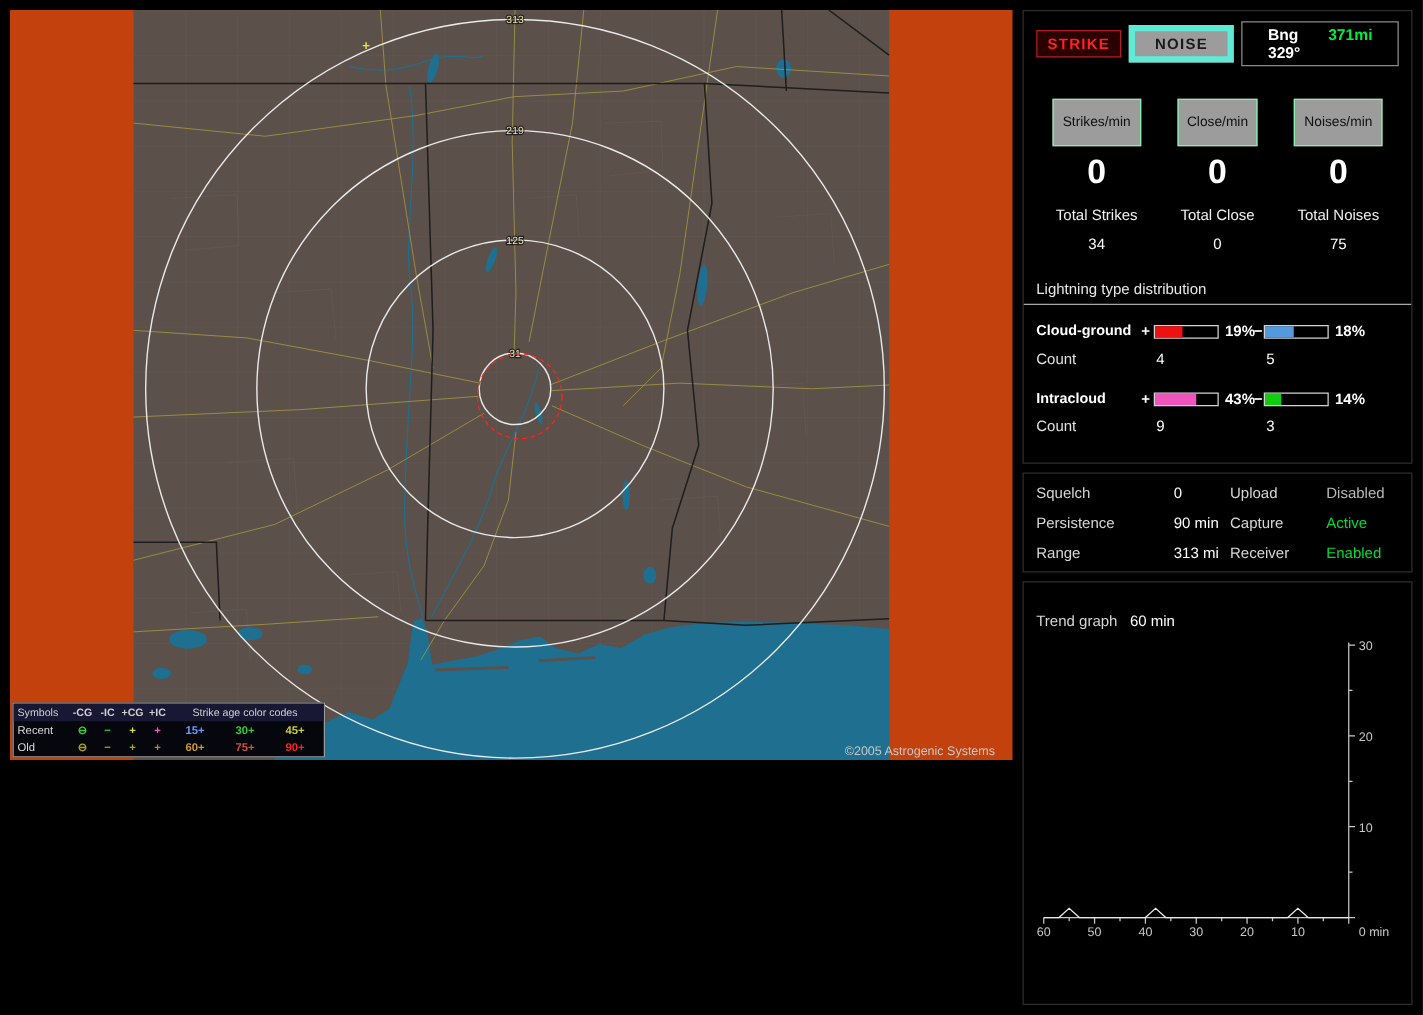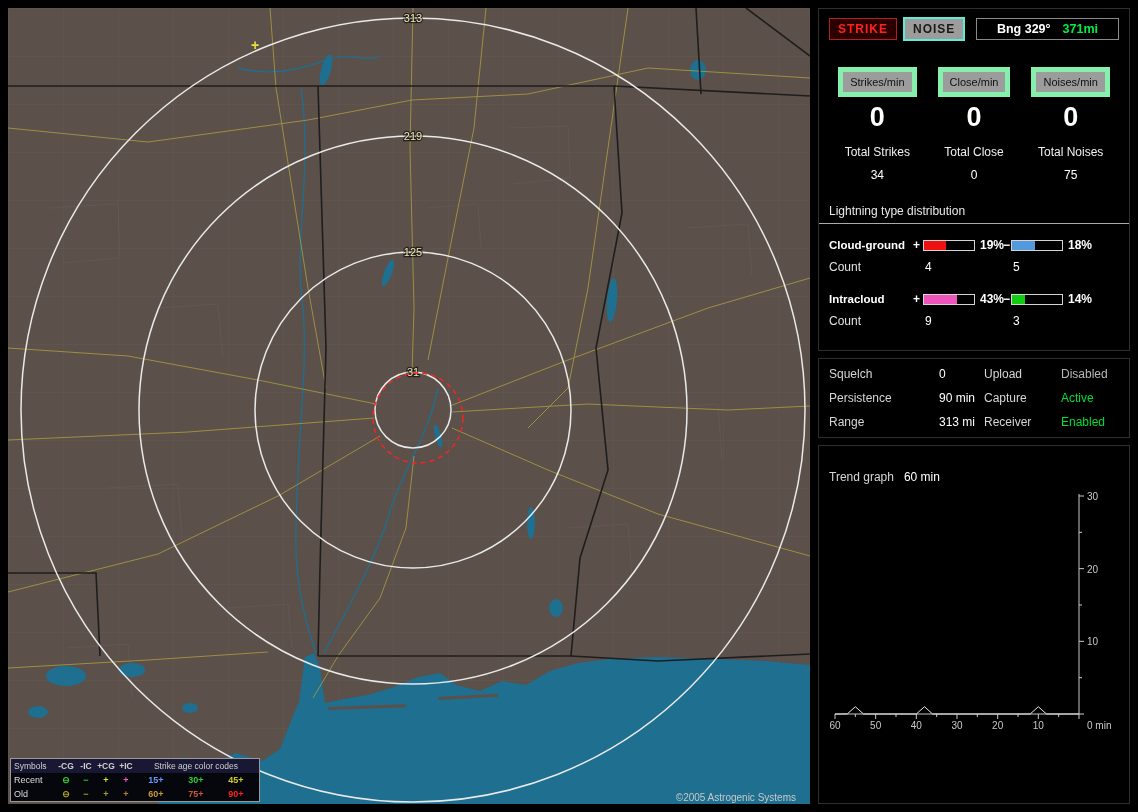--- a/index.html
+++ b/index.html
@@ -1,20 +1,20 @@
 <!DOCTYPE html>
 <html><head>
 <meta charset="utf-8">
 <style>
   * { margin:0; padding:0; box-sizing:border-box; }
   body { background:#000; font-family:"Liberation Sans", sans-serif; }
   .app { position:relative; width:1138px; height:812px; background:#000; overflow:hidden; }
 
   
-  .map-panel { position:absolute; left:8px; top:8px; width:802px; height:796px; background:#c2410c; }
+  .map-panel { position:absolute; left:8px; top:8px; width:802px; height:600px; background:#c2410c; }
   #map-svg { position:absolute; left:0; top:0; width:100%; height:100%; display:block; }
   .ring-label { fill:#ece6b4; font-size:11px; font-family:"Liberation Sans",sans-serif; text-anchor:middle;
                 paint-order:stroke; stroke:rgba(0,0,0,0.6); stroke-width:2.5px; }
   .strike-sym { font-size:14px; font-weight:bold; text-anchor:middle; font-family:"Liberation Sans",sans-serif; }
 
   .copyright { position:absolute; right:14px; bottom:1px; color:#c8c8c8; font-size:10px; }
 
   
   .legend { position:absolute; left:2px; bottom:2px; width:250px; background:#06060d; border:1px solid #9a9a9a;
             font-size:9px; color:#ddd; }
@@ -27,30 +27,30 @@
 
   
   .side-panel { position:absolute; left:818px; top:8px; width:312px; height:796px;
                 display:flex; flex-direction:column; gap:7px; }
   .panel-box { border:1px solid #2e2e2e; background:#000; padding:8px 10px; }
   .panel-box.grow { flex:1; }
 
   .btn-row { display:flex; align-items:center; gap:6px; margin-bottom:26px; }
   .strike-btn { background:#2a0000; border:1px solid #b02020; color:#ff2222; font-weight:bold; font-size:12px;
                 padding:3px 8px; letter-spacing:1px; font-family:inherit; cursor:pointer; }
-  .noise-btn { background:#9c9c9c; border:2px solid #5eead4; color:#1a1a1a; font-weight:bold; font-size:12px;
-               padding:3px 8px; letter-spacing:1px; font-family:inherit; cursor:pointer; }
+  .noise-btn { background:#9c9c9c; border:5px solid #5eead4; color:#1a1a1a; font-weight:bold; font-size:12px;
+               padding:3px 16px; letter-spacing:1px; font-family:inherit; cursor:pointer; }
   .bearing-box { margin-left:auto; display:flex; gap:12px; border:1px solid #8a8a8a; background:#000;
                  padding:3px 20px; font-size:12.5px; font-weight:bold; color:#fff; }
   .bearing-dist { color:#00ee44; }
 
   .counters-row { display:flex; margin-bottom:12px; }
   .counter { flex:1; text-align:center; }
-  .counter-label { display:inline-block; background:#9c9c9c; color:#101010; font-size:11px; padding:4px 7px;
-                   border:5px solid #86efac; cursor:pointer; font-family:inherit; }
+  .counter-label { display:inline-block; background:#9c9c9c; color:#101010; font-size:11px; padding:12px 7px;
+                   border:1px solid #86efac; cursor:pointer; font-family:inherit; }
   .counter-value { font-size:27px; font-weight:bold; color:#fff; margin-top:5px; }
 
   .totals-row { display:flex; margin-bottom:22px; }
   .total { flex:1; text-align:center; }
   .total-label { font-size:12px; color:#f0f0f0; }
   .total-value { font-size:12px; color:#fff; margin-top:9px; }
 
   .dist-title { font-size:12px; color:#e8e8e8; margin:0 -10px 10px; padding:0 10px 5px;
                 border-bottom:1px solid #aaa; }
   .dist-grid, .count-grid { display:grid; grid-template-columns:84px 10px 54px 26px 8px 54px 1fr;

